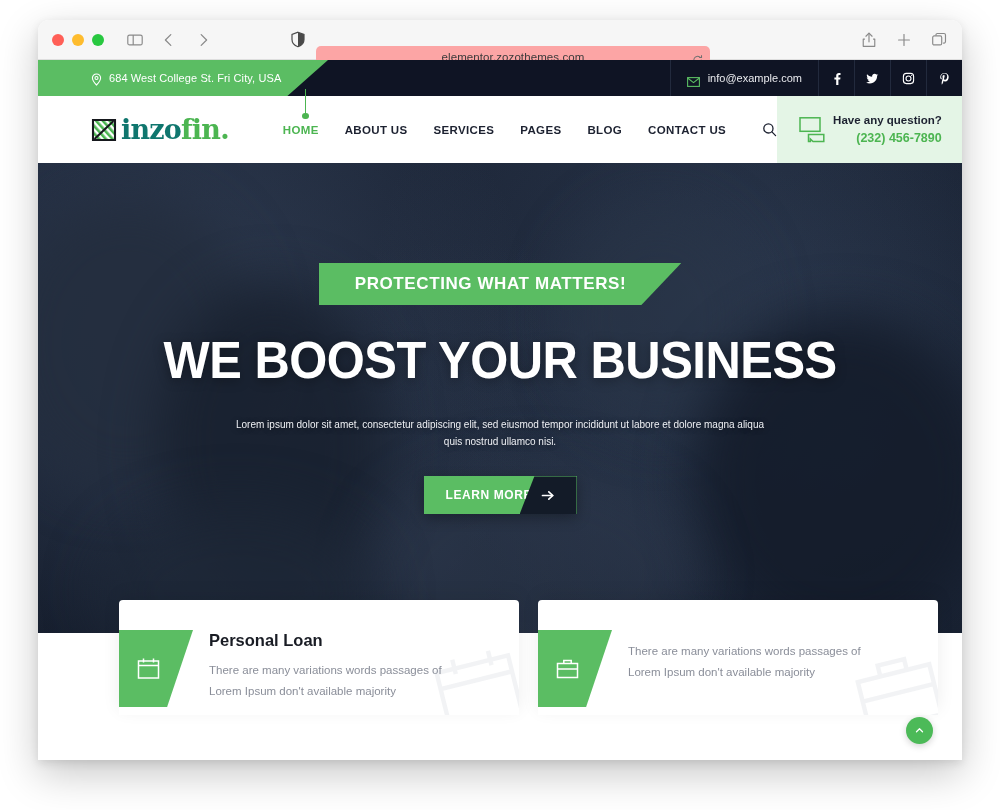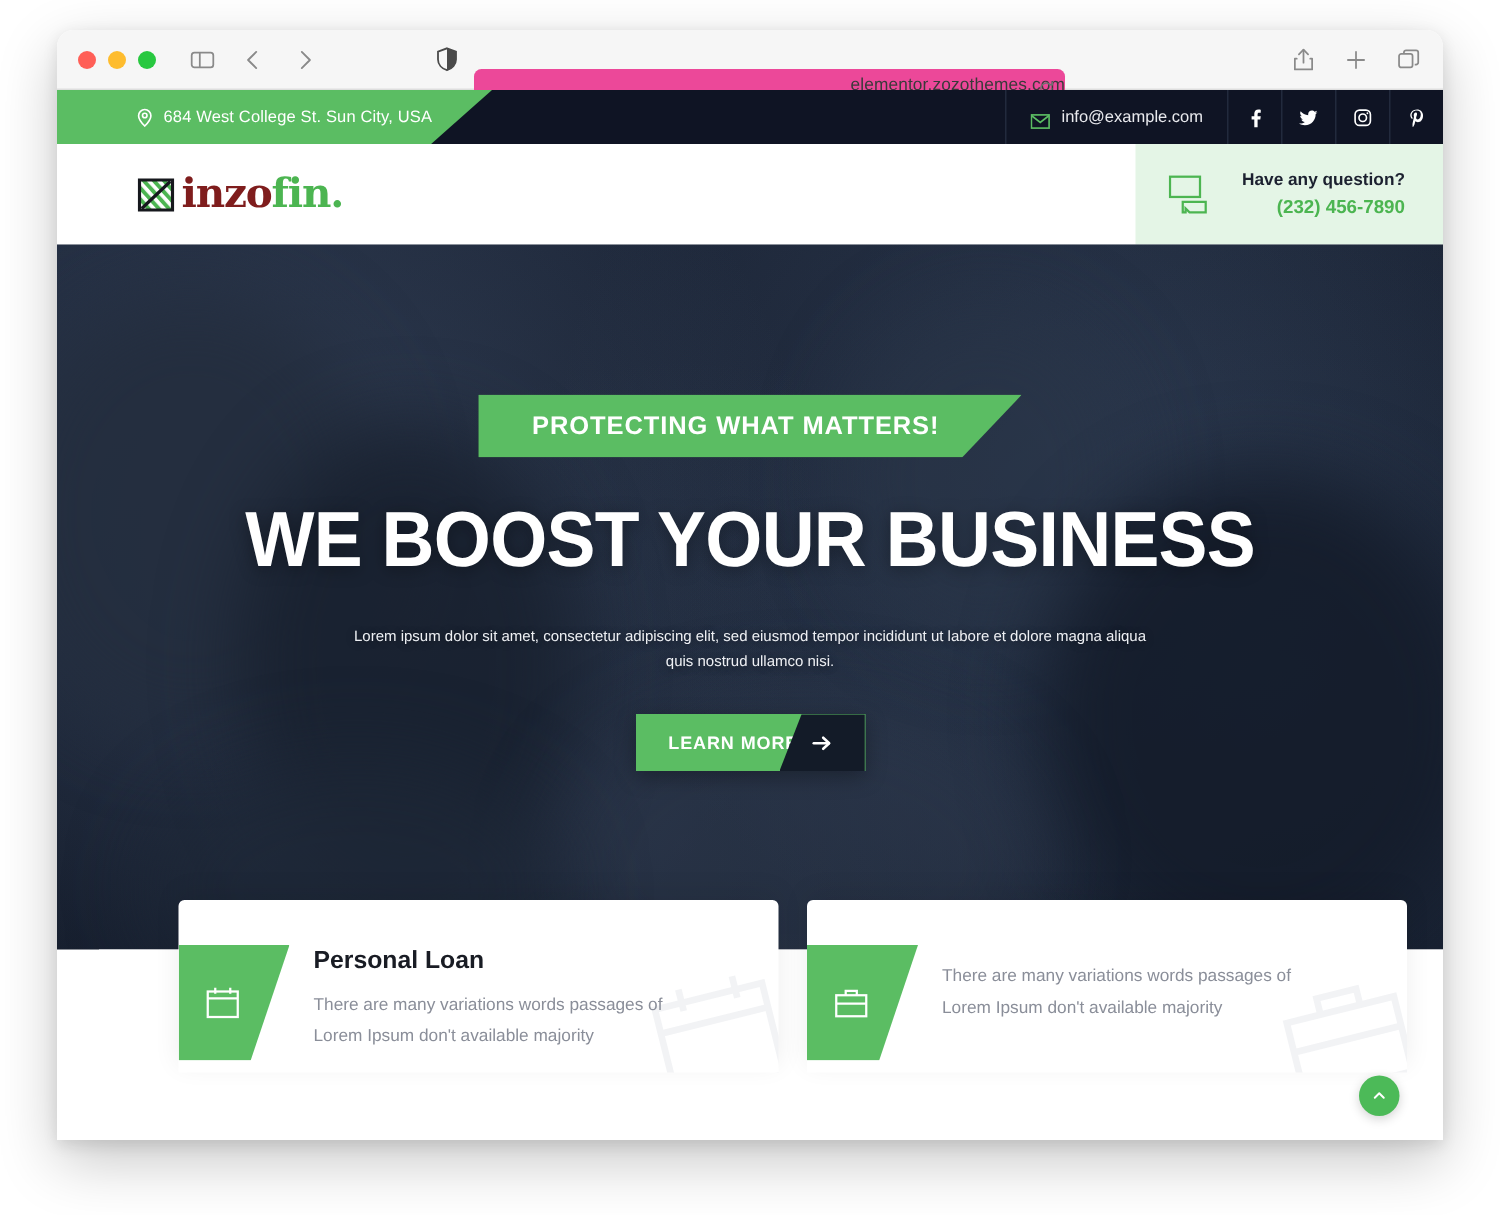--- a/index.html
+++ b/index.html
@@ -42,23 +42,23 @@
   .addr-wrap {
     position: absolute;
     left: 50%; transform: translateX(-50%);
     display: flex; align-items: center; gap: 10px;
     width: 420px;
   }
   .shield-ico { width: 16px; height: 17px; flex: 0 0 auto; }
   .urlbar {
     flex: 1 1 auto;
     height: 22px;
-    background: #ec4899;
+    background: #fca5a5;
     border-radius: 5px;
-    display: flex; align-items: center; justify-content: flex-end;
+    display: flex; align-items: center; justify-content: center;
     position: relative;
     margin-top: 35px;
   }
   .urlbar .url-text {
     font-size: 11.5px; color: #3a3a3a; letter-spacing: .1px;
   }
   .reload { position: absolute; right: 7px; top: 50%; transform: translateY(-50%); width: 11px; height: 11px; color:#707070;}
   .tb-right { margin-left: auto; display: flex; align-items: center; gap: 17px; color: #8a8a8a; }
 
   
@@ -83,21 +83,21 @@
     width: 36px; display: flex; align-items: center; justify-content: center;
     border-left: 1px solid #222a3d; color: #fff;
   }
   .soc svg { width: 13px; height: 13px; display:block; }
 
   
   .header { position: relative; height: 67px; background: #fff; display: flex; align-items: center; }
   .logo { display: flex; align-items: center; padding-left: 53px; }
   .logo-mark { width: 26px; height: 26px; margin-right: 4px; }
   .logo-text { font-size: 27px; font-weight: bold; letter-spacing: -0.8px; font-family: "DejaVu Serif", serif; }
-  .logo-text .a { color: #7f1d1d; }
+  .logo-text .a { color: #0f766e; }
   .logo-text .b { color: #4cb551; }
   .logo-text .d { color: #4cb551; }
 
   .nav { display: flex; align-items: center; gap: 26px; margin-left: 54px; position: relative; }
   .nav a {
     font-size: 11.5px; font-weight: bold; color: #1c2130;
     text-decoration: none; letter-spacing: .35px; white-space: nowrap;
   }
   .nav a.active { color: #4cb551; }
   .nav-indicator {
@@ -107,21 +107,21 @@
   }
   .nav-indicator:after {
     content: ""; position: absolute; left: -2.5px; bottom: -3px;
     width: 6.5px; height: 6.5px; border-radius: 50%; background: #4cb551;
   }
   .search-btn { margin-left: 10px; width: 15px; height: 15px; color: #1c2130; }
 
   .question {
     margin-left: auto; align-self: stretch;
     width: 205px; background: #e4f5e6;
-    display: flex; align-items: center; gap: 19px;
+    display: flex; align-items: center; gap: 4px;
     padding-left: 22px;
   }
   .chat-ico { width: 30px; height: 27px; color: #4cb551; flex: 0 0 auto;}
   .q-title { font-size: 11.5px; font-weight: bold; color: #1c2130; line-height: 1.55; }
   .q-phone { font-size: 12.5px; font-weight: bold; color: #4cb551; line-height: 1.45; text-align: right; }
 
   
   .hero {
     position: relative; height: 470px; overflow: hidden;
     background:
@@ -292,21 +292,21 @@
   <div class="site">
 
     <div class="topbar">
       <div class="topbar-left">
         <span class="pin-ico">
           <svg viewBox="0 0 11 13" fill="none" stroke="currentColor" stroke-width="1.1">
             <path d="M5.5 12 C5.5 12 9.6 7.9 9.6 5.1 A4.1 4.1 0 0 0 1.4 5.1 C1.4 7.9 5.5 12 5.5 12 Z"></path>
             <circle cx="5.5" cy="5" r="1.5"></circle>
           </svg>
         </span>
-        <span class="txt">684 West College St. Sun City, USA</span>
+        <span class="txt">684 West College St. Fri City, USA</span>
       </div>
       <div class="topbar-right">
         <div class="mail-block">
           <span class="mail-ico">
             <svg viewBox="0 0 13 10" fill="none" stroke="currentColor" stroke-width="1.1">
               <rect x="0.6" y="0.6" width="11.8" height="8.8"></rect>
                 <polyline points="0.6,1 6.5,5.6 12.4,1"></polyline>
             </svg>
           </span>
           <span class="txt">info@example.com</span>
@@ -346,20 +346,35 @@
               </pattern>
             </defs>
             <path d="M2 3 H24 V23 H2 Z" fill="url(#stripes)"></path>
             <path d="M2 3 H24 V23 H2 Z" fill="none" stroke="#16181d" stroke-width="2.1"></path>
             <path d="M3.5 22 L22.5 4" stroke="#16181d" stroke-width="2.1"></path>
           </svg>
         </span>
         <span class="logo-text"><span class="a">inzo</span><span class="b">fin</span><span class="d">.</span></span>
       </a>
 
+      <nav class="nav">
+        <span class="nav-indicator"></span>
+        <a class="active">HOME</a>
+        <a>ABOUT US</a>
+        <a>SERVICES</a>
+        <a>PAGES</a>
+        <a>BLOG</a>
+        <a>CONTACT US</a>
+        <span class="search-btn">
+          <svg viewBox="0 0 15 15" fill="none" stroke="currentColor" stroke-width="1.3">
+            <circle cx="6.4" cy="6.4" r="4.6"></circle>
+              <line x1="9.9" y1="9.9" x2="13.6" y2="13.6" stroke-linecap="round"></line>
+          </svg>
+        </span>
+      </nav>
 
       <div class="question">
         <span class="chat-ico">
           <svg viewBox="0 0 30 27" fill="none" stroke="currentColor" stroke-width="1.5">
             <rect x="1" y="1.8" width="20" height="13.5"></rect>
             <path d="M9.5 18.5 H24.8 V25.5 H14 L11.4 23 L11.4 25.5 H9.5 Z" fill="#e4f5e6"></path>
           </svg>
         </span>
         <div>
           <div class="q-title">Have any question?</div>

